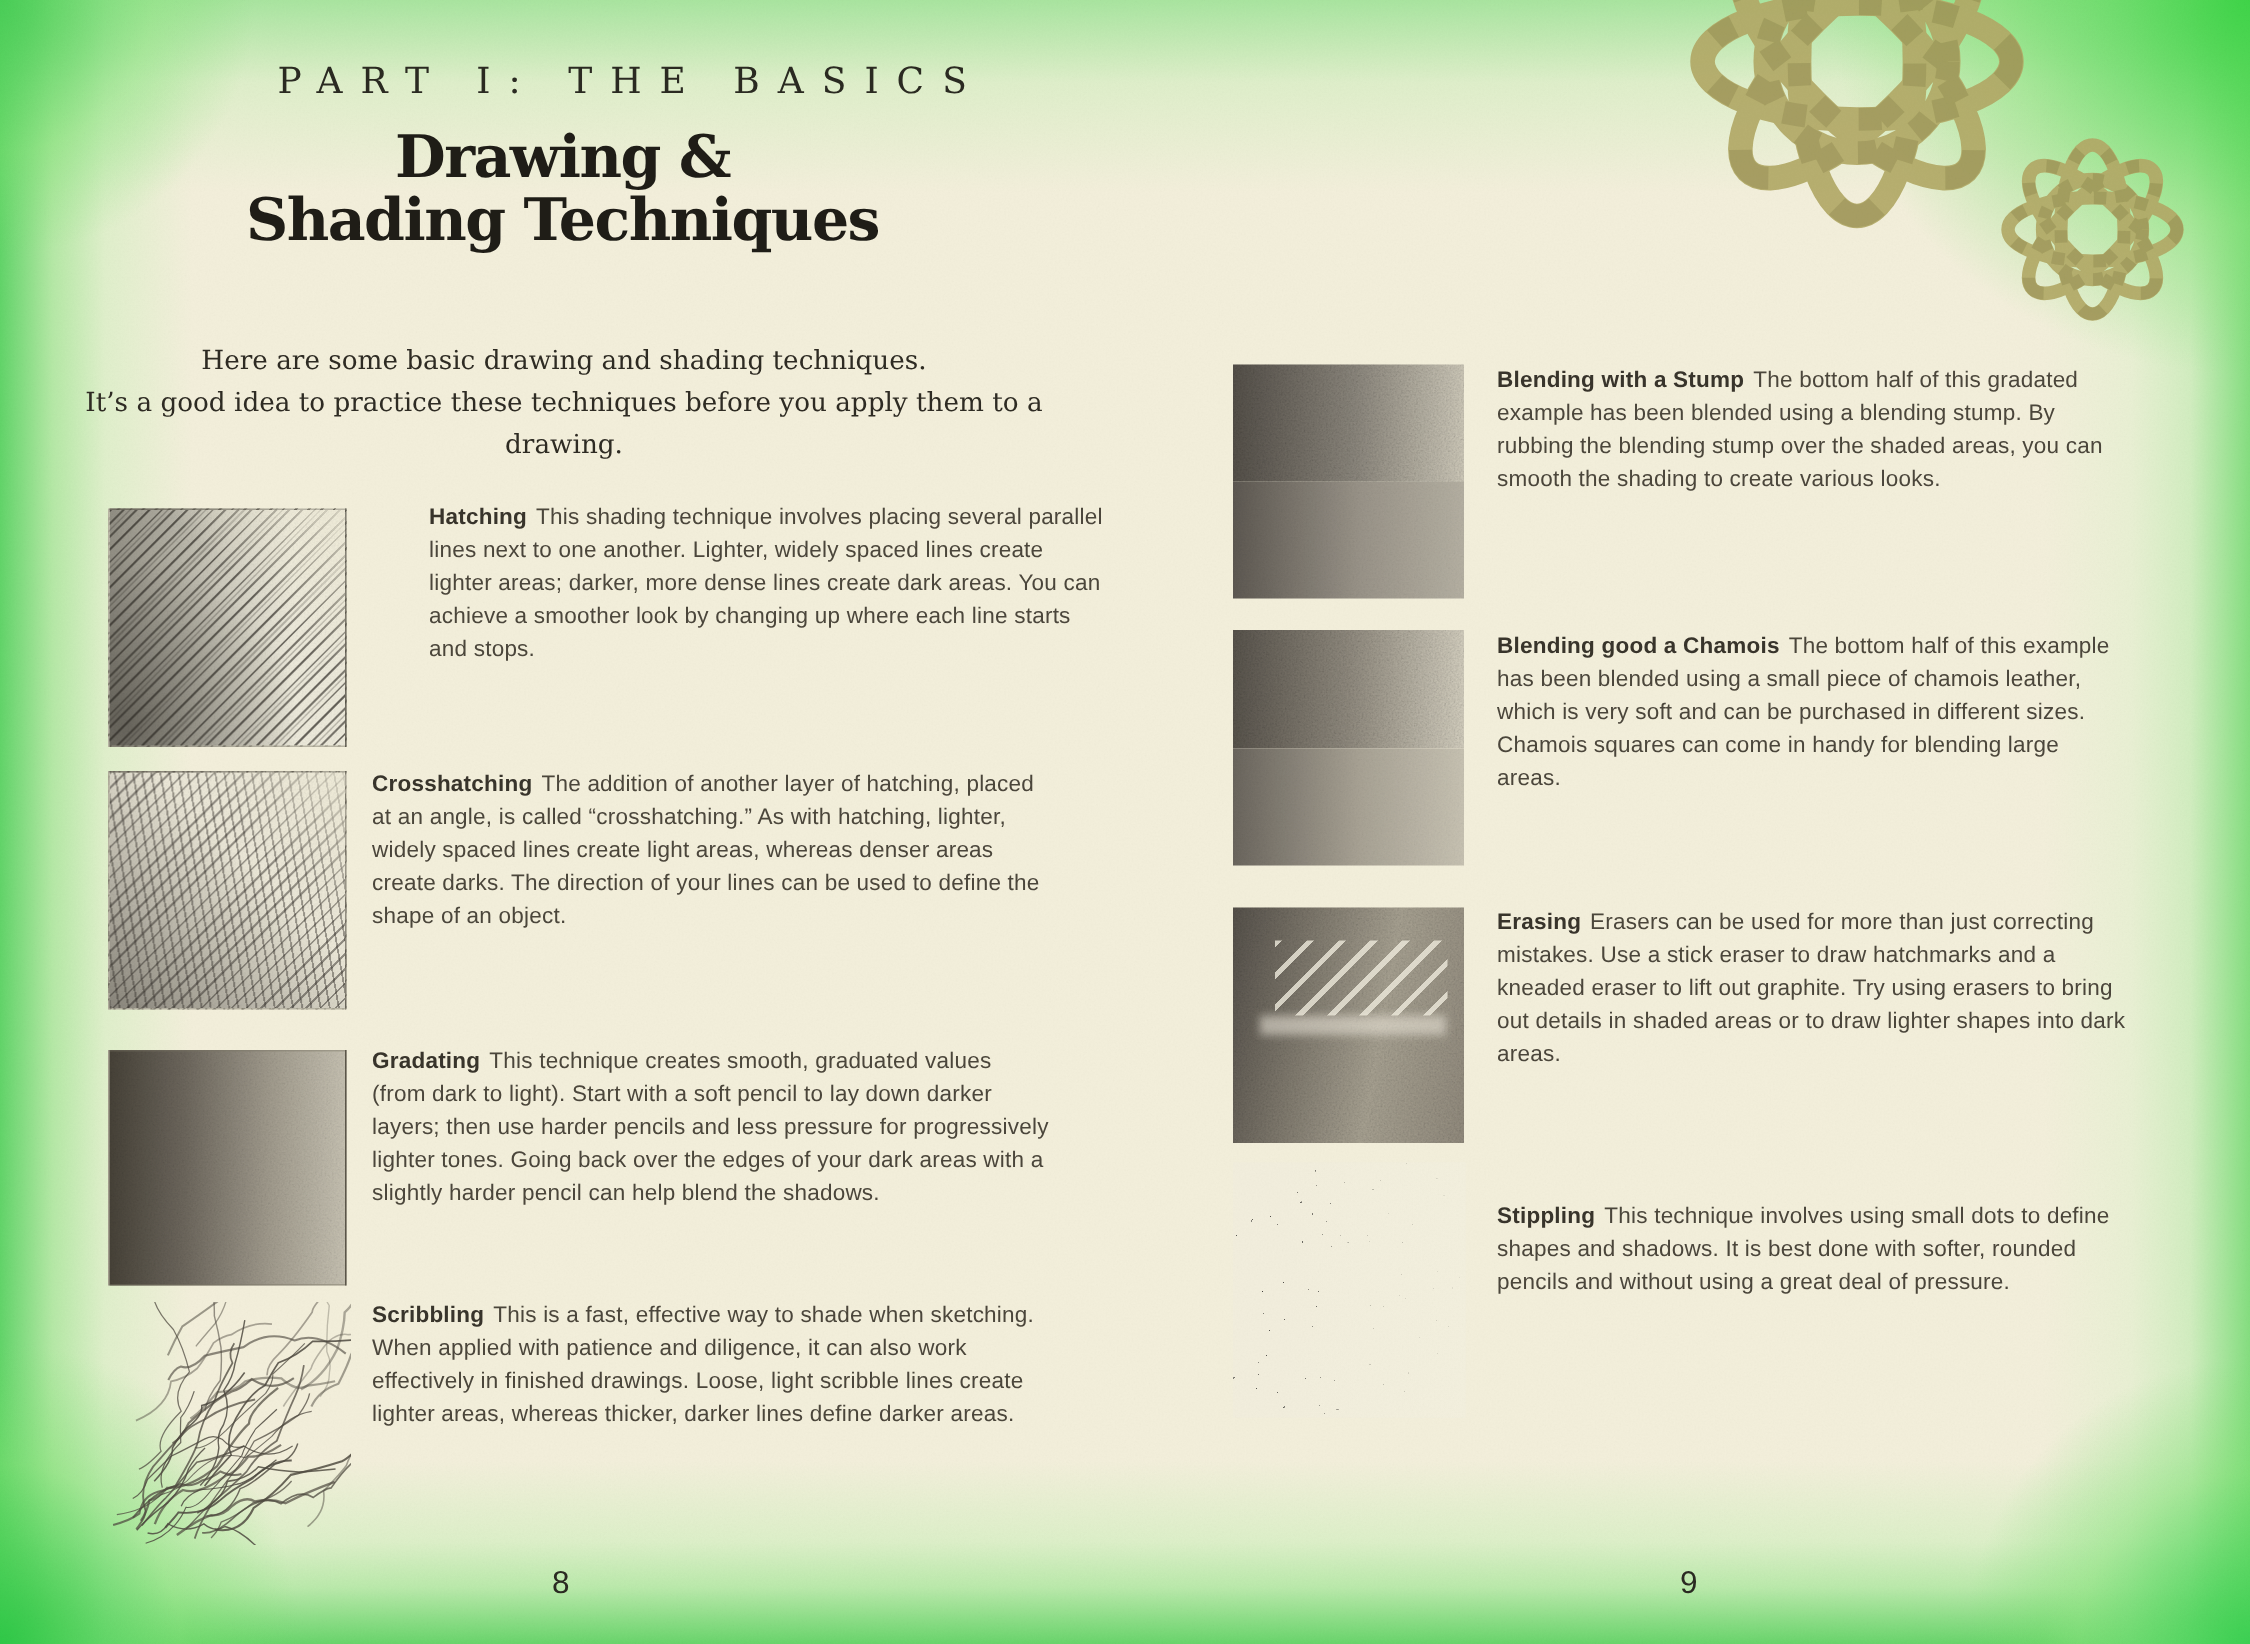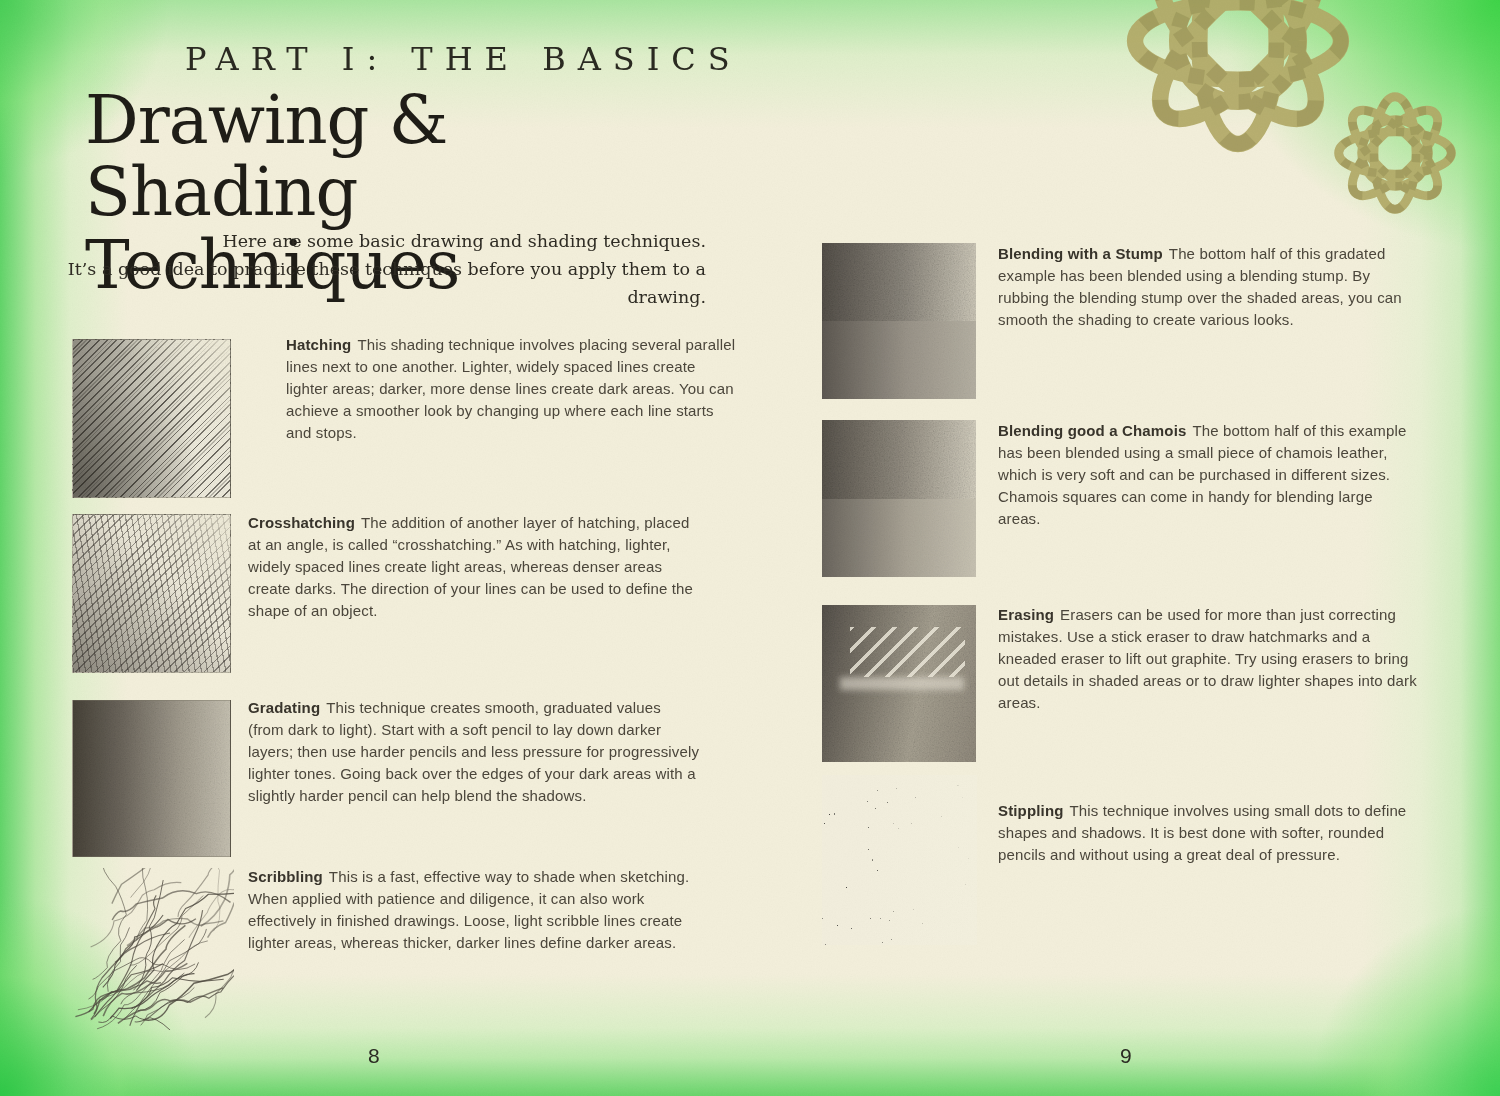--- a/index.html
+++ b/index.html
@@ -13,30 +13,30 @@
       radial-gradient(circle 190px at 1500px 1096px, rgba(55,208,80,.9), rgba(120,225,110,.45) 60%, rgba(120,225,110,0) 100%),
       linear-gradient(to right, rgba(85,210,95,.92), rgba(140,228,130,.6) 35px, rgba(195,240,180,.4) 70px, rgba(195,240,180,0) 128px),
       linear-gradient(to left, rgba(105,218,105,.8), rgba(170,235,160,.45) 40px, rgba(210,242,195,.3) 80px, rgba(210,242,195,0) 138px),
       linear-gradient(to bottom, rgba(120,222,120,.6), rgba(190,238,175,.38) 55px, rgba(190,238,175,0) 128px),
       linear-gradient(to top, rgba(90,210,95,.9), rgba(150,230,140,.6) 38px, rgba(190,240,175,.42) 68px, rgba(190,240,175,0) 122px),
       #f3efdb;
   }
   .abs{position:absolute;}
   
   .kicker{
-    font-family:"DejaVu Serif",serif;font-size:32px;letter-spacing:12px;
+    font-family:"DejaVu Serif",serif;font-size:24px;letter-spacing:12px;
     color:#2a2a21;top:40px;left:185px;white-space:nowrap;
   }
   .title{
-    font-family:"DejaVu Serif",serif;font-weight:400;font-size:67px;line-height:1.08;
-    color:#1f1d17;top:84px;left:85px;width:580px;letter-spacing:-1px;
+    font-family:"DejaVu Serif",serif;font-weight:700;font-size:39px;line-height:1.08;
+    color:#1f1d17;text-align:center;top:84px;left:85px;width:580px;letter-spacing:-1px;
   }
   .intro{
     font-family:"DejaVu Serif",serif;font-size:17.5px;line-height:1.6;color:#2e2b23;
-    text-align:right;top:227px;left:46px;width:660px;
+    text-align:center;top:227px;left:46px;width:660px;
   }
   .sec-text p{margin:0;font-size:15px;line-height:1.47;letter-spacing:.15px;color:#4b463b;}
   .sec-text b{color:#38342b;font-weight:700;margin-right:6px;}
   .pagenum{font-size:21px;color:#2a2a22;}
   
   .swatch{position:absolute;width:157px;height:157px;}
   .swatch .tex{position:absolute;inset:0;width:100%;height:100%;mix-blend-mode:multiply;}
   .framed{border:1px solid rgba(115,110,95,.45);}
   .sw-hatch{
     background:

